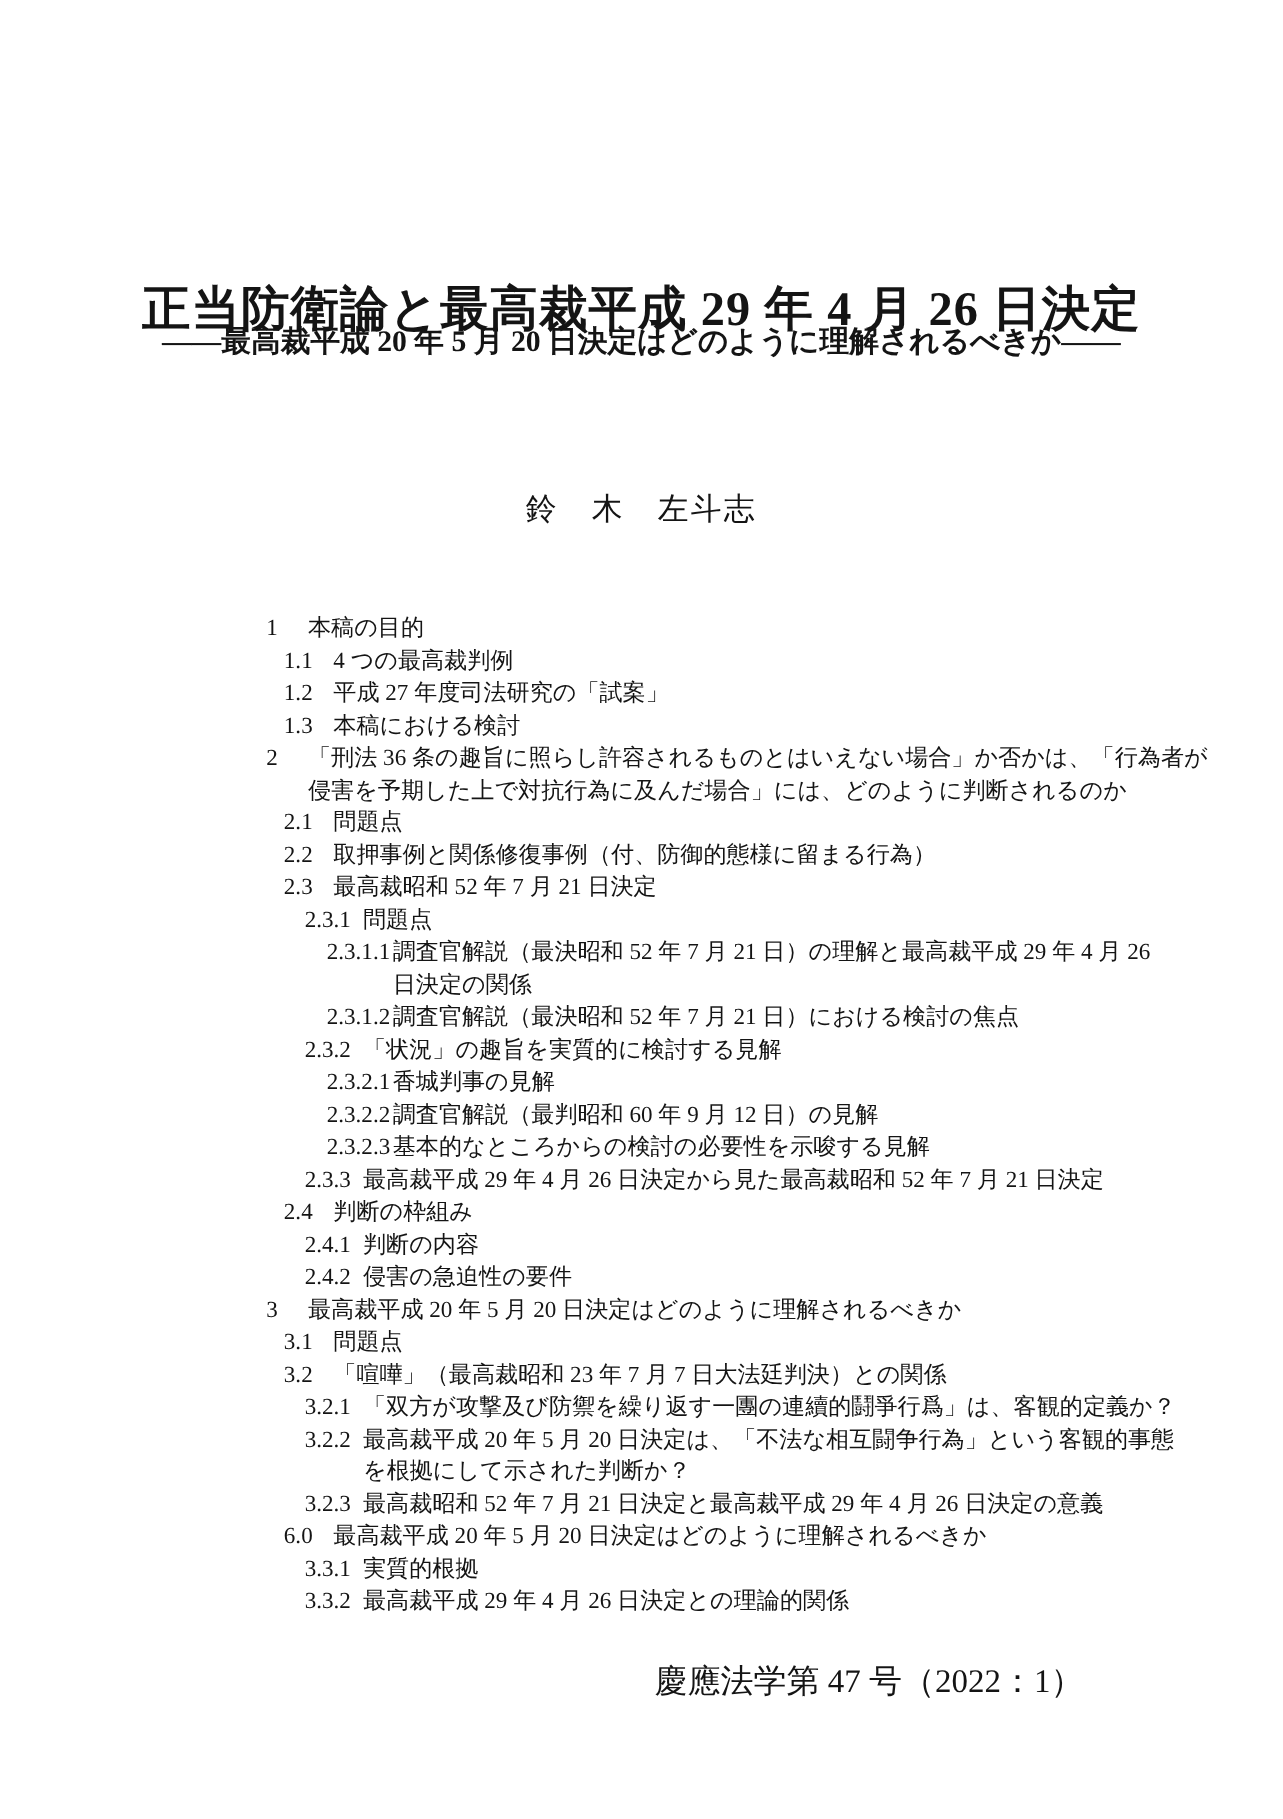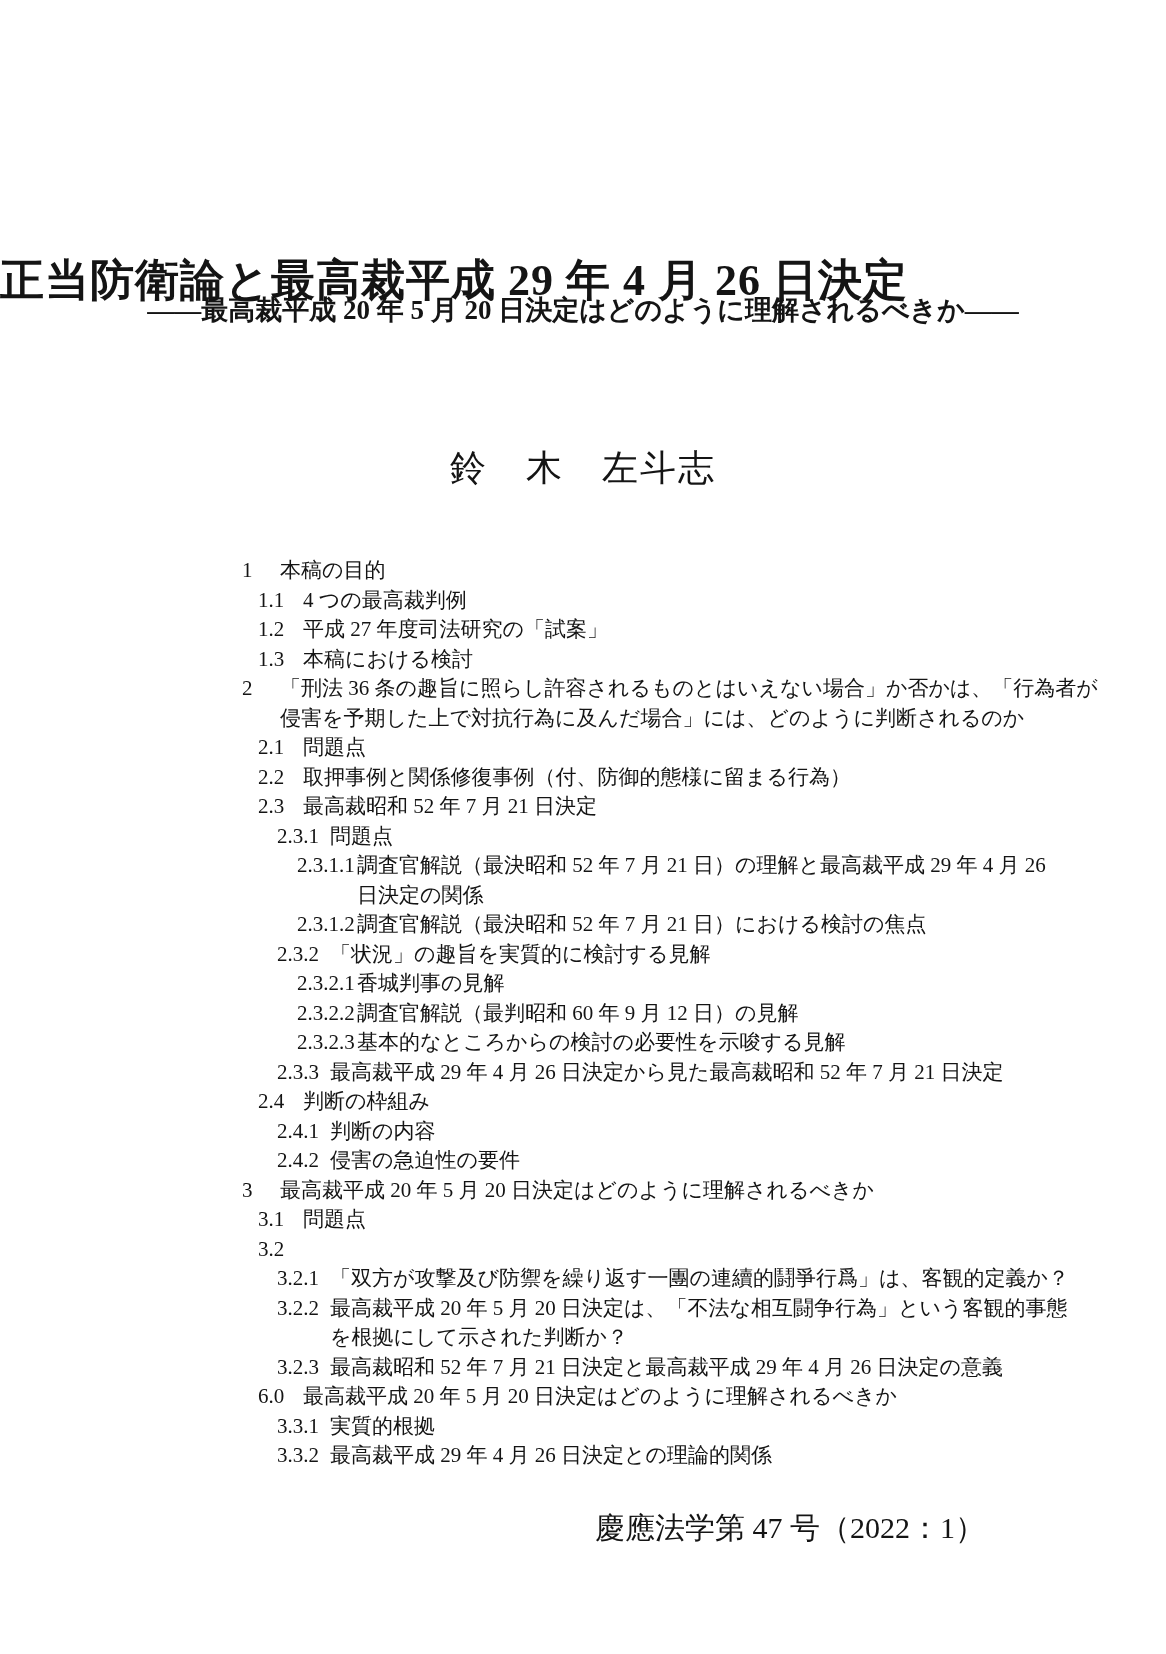--- a/index.html
+++ b/index.html
@@ -15,21 +15,21 @@
     background: #ffffff;
     color: #141414;
     font-family: "Liberation Serif", "DejaVu Serif", serif;
     overflow: hidden;
   }
   .title {
     position: absolute;
     top: 222px;
     left: 0;
     width: 100%;
-    text-align: left;
+    text-align: center;
     font-size: 44px;
     font-weight: bold;
     letter-spacing: 1px;
     white-space: nowrap;
   }
   .subtitle {
     position: absolute;
     top: 292px;
     left: 0;
     width: 100%;
@@ -38,21 +38,21 @@
     font-weight: bold;
     white-space: nowrap;
   }
   .author {
     position: absolute;
     top: 444px;
     left: 0;
     width: 100%;
     box-sizing: border-box;
     text-align: center;
-    font-size: 36px;
+    font-size: 28px;
     letter-spacing: 2px;
     white-space: nowrap;
   }
   .toc {
     position: absolute;
     left: 225px;
     top: 556px;
     width: 880px;
     font-size: 21px;
   }
@@ -109,21 +109,21 @@
       <div class="toc-row lv3"><span class="num">2.3.2</span><span>「状況」の趣旨を実質的に検討する見解</span></div>
       <div class="toc-row lv4"><span class="num">2.3.2.1</span><span>香城判事の見解</span></div>
       <div class="toc-row lv4"><span class="num">2.3.2.2</span><span>調査官解説（最判昭和 60 年 9 月 12 日）の見解</span></div>
       <div class="toc-row lv4"><span class="num">2.3.2.3</span><span>基本的なところからの検討の必要性を示唆する見解</span></div>
       <div class="toc-row lv3"><span class="num">2.3.3</span><span>最高裁平成 29 年 4 月 26 日決定から見た最高裁昭和 52 年 7 月 21 日決定</span></div>
       <div class="toc-row lv2"><span class="num">2.4</span><span>判断の枠組み</span></div>
       <div class="toc-row lv3"><span class="num">2.4.1</span><span>判断の内容</span></div>
       <div class="toc-row lv3"><span class="num">2.4.2</span><span>侵害の急迫性の要件</span></div>
       <div class="toc-row lv1"><span class="num">3</span><span>最高裁平成 20 年 5 月 20 日決定はどのように理解されるべきか</span></div>
       <div class="toc-row lv2"><span class="num">3.1</span><span>問題点</span></div>
-      <div class="toc-row lv2"><span class="num">3.2</span></div>
+      <div class="toc-row lv2"><span class="num">3.2</span><span>「喧嘩」（最高裁昭和 23 年 7 月 7 日大法廷判決）との関係</span></div>
       <div class="toc-row lv3"><span class="num">3.2.1</span><span>「双方が攻撃及び防禦を繰り返す一團の連續的鬪爭行爲」は、客観的定義か？</span></div>
       <div class="toc-row lv3"><span class="num">3.2.2</span><span>最高裁平成 20 年 5 月 20 日決定は、「不法な相互闘争行為」という客観的事態</span></div>
       <div class="toc-row lv3"><span>を根拠にして示された判断か？</span></div>
       <div class="toc-row lv3"><span class="num">3.2.3</span><span>最高裁昭和 52 年 7 月 21 日決定と最高裁平成 29 年 4 月 26 日決定の意義</span></div>
       <div class="toc-row lv2"><span class="num">6.0</span><span>最高裁平成 20 年 5 月 20 日決定はどのように理解されるべきか</span></div>
       <div class="toc-row lv3"><span class="num">3.3.1</span><span>実質的根拠</span></div>
       <div class="toc-row lv3"><span class="num">3.3.2</span><span>最高裁平成 29 年 4 月 26 日決定との理論的関係</span></div>
     </div>
 
   <div class="footer">慶應法学第 47 号（2022：1）</div>

